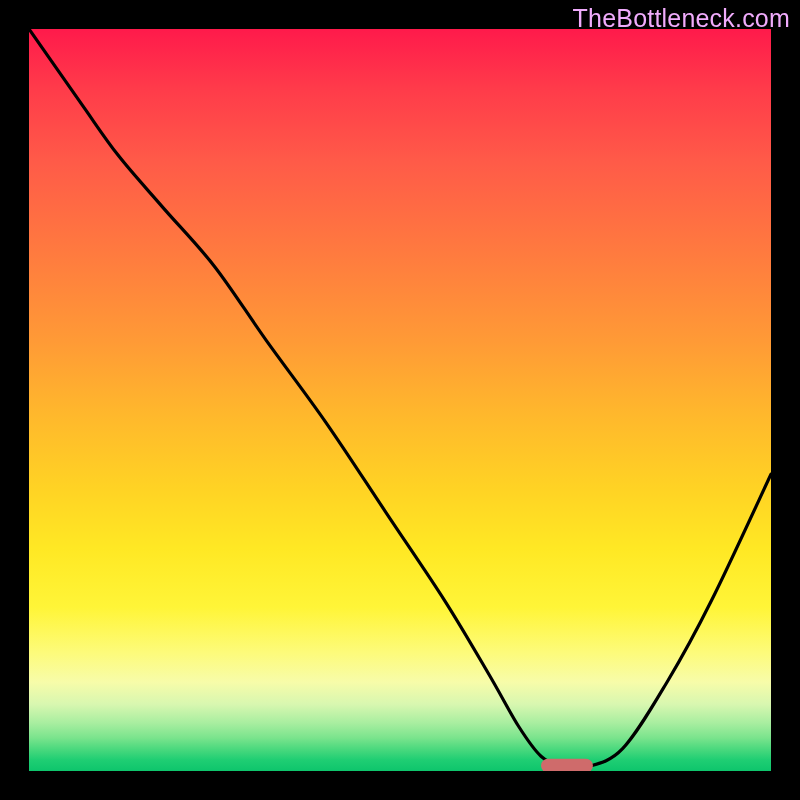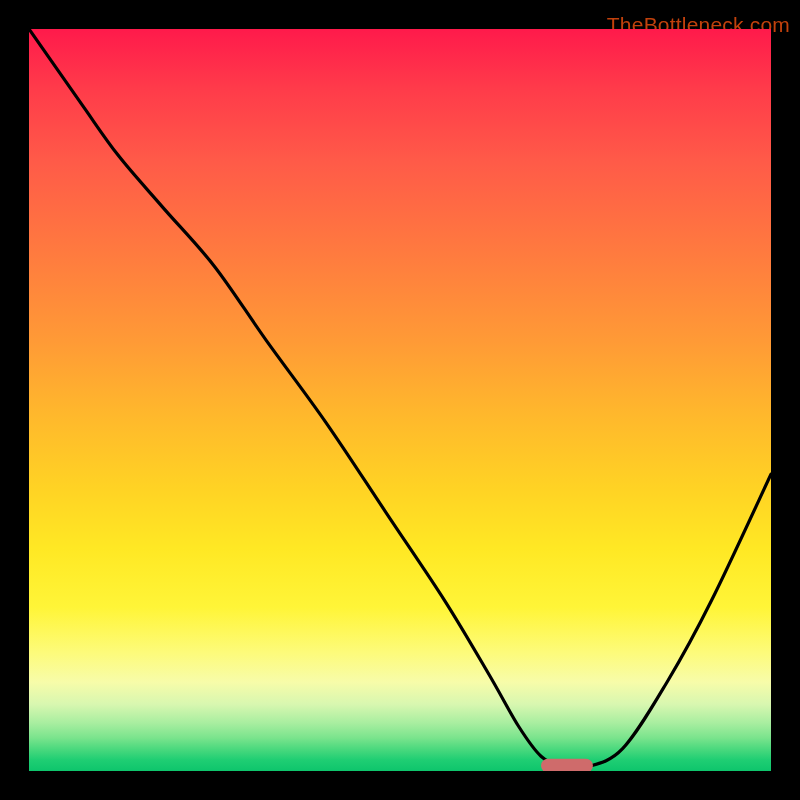--- a/index.html
+++ b/index.html
@@ -40,24 +40,24 @@
       #d8f7b0 91%,
       #a9eea0 93.5%,
       #7be48d 95.5%,
       #4cd97e 97%,
       #1fce73 98.5%,
       #0ec56c 100%
     );
   }
   .watermark {
     position: absolute;
-    top: 13px;
+    top: 4px;
     right: 10px;
-    color: #c2410c;
-    font-size: 21px;
+    color: #f0abfc;
+    font-size: 25px;
     font-weight: 400;
     letter-spacing: 0.2px;
     user-select: none;
   }
   svg.overlay {
     position: absolute;
     left: 0;
     top: 0;
     width: 742px;
     height: 742px;

